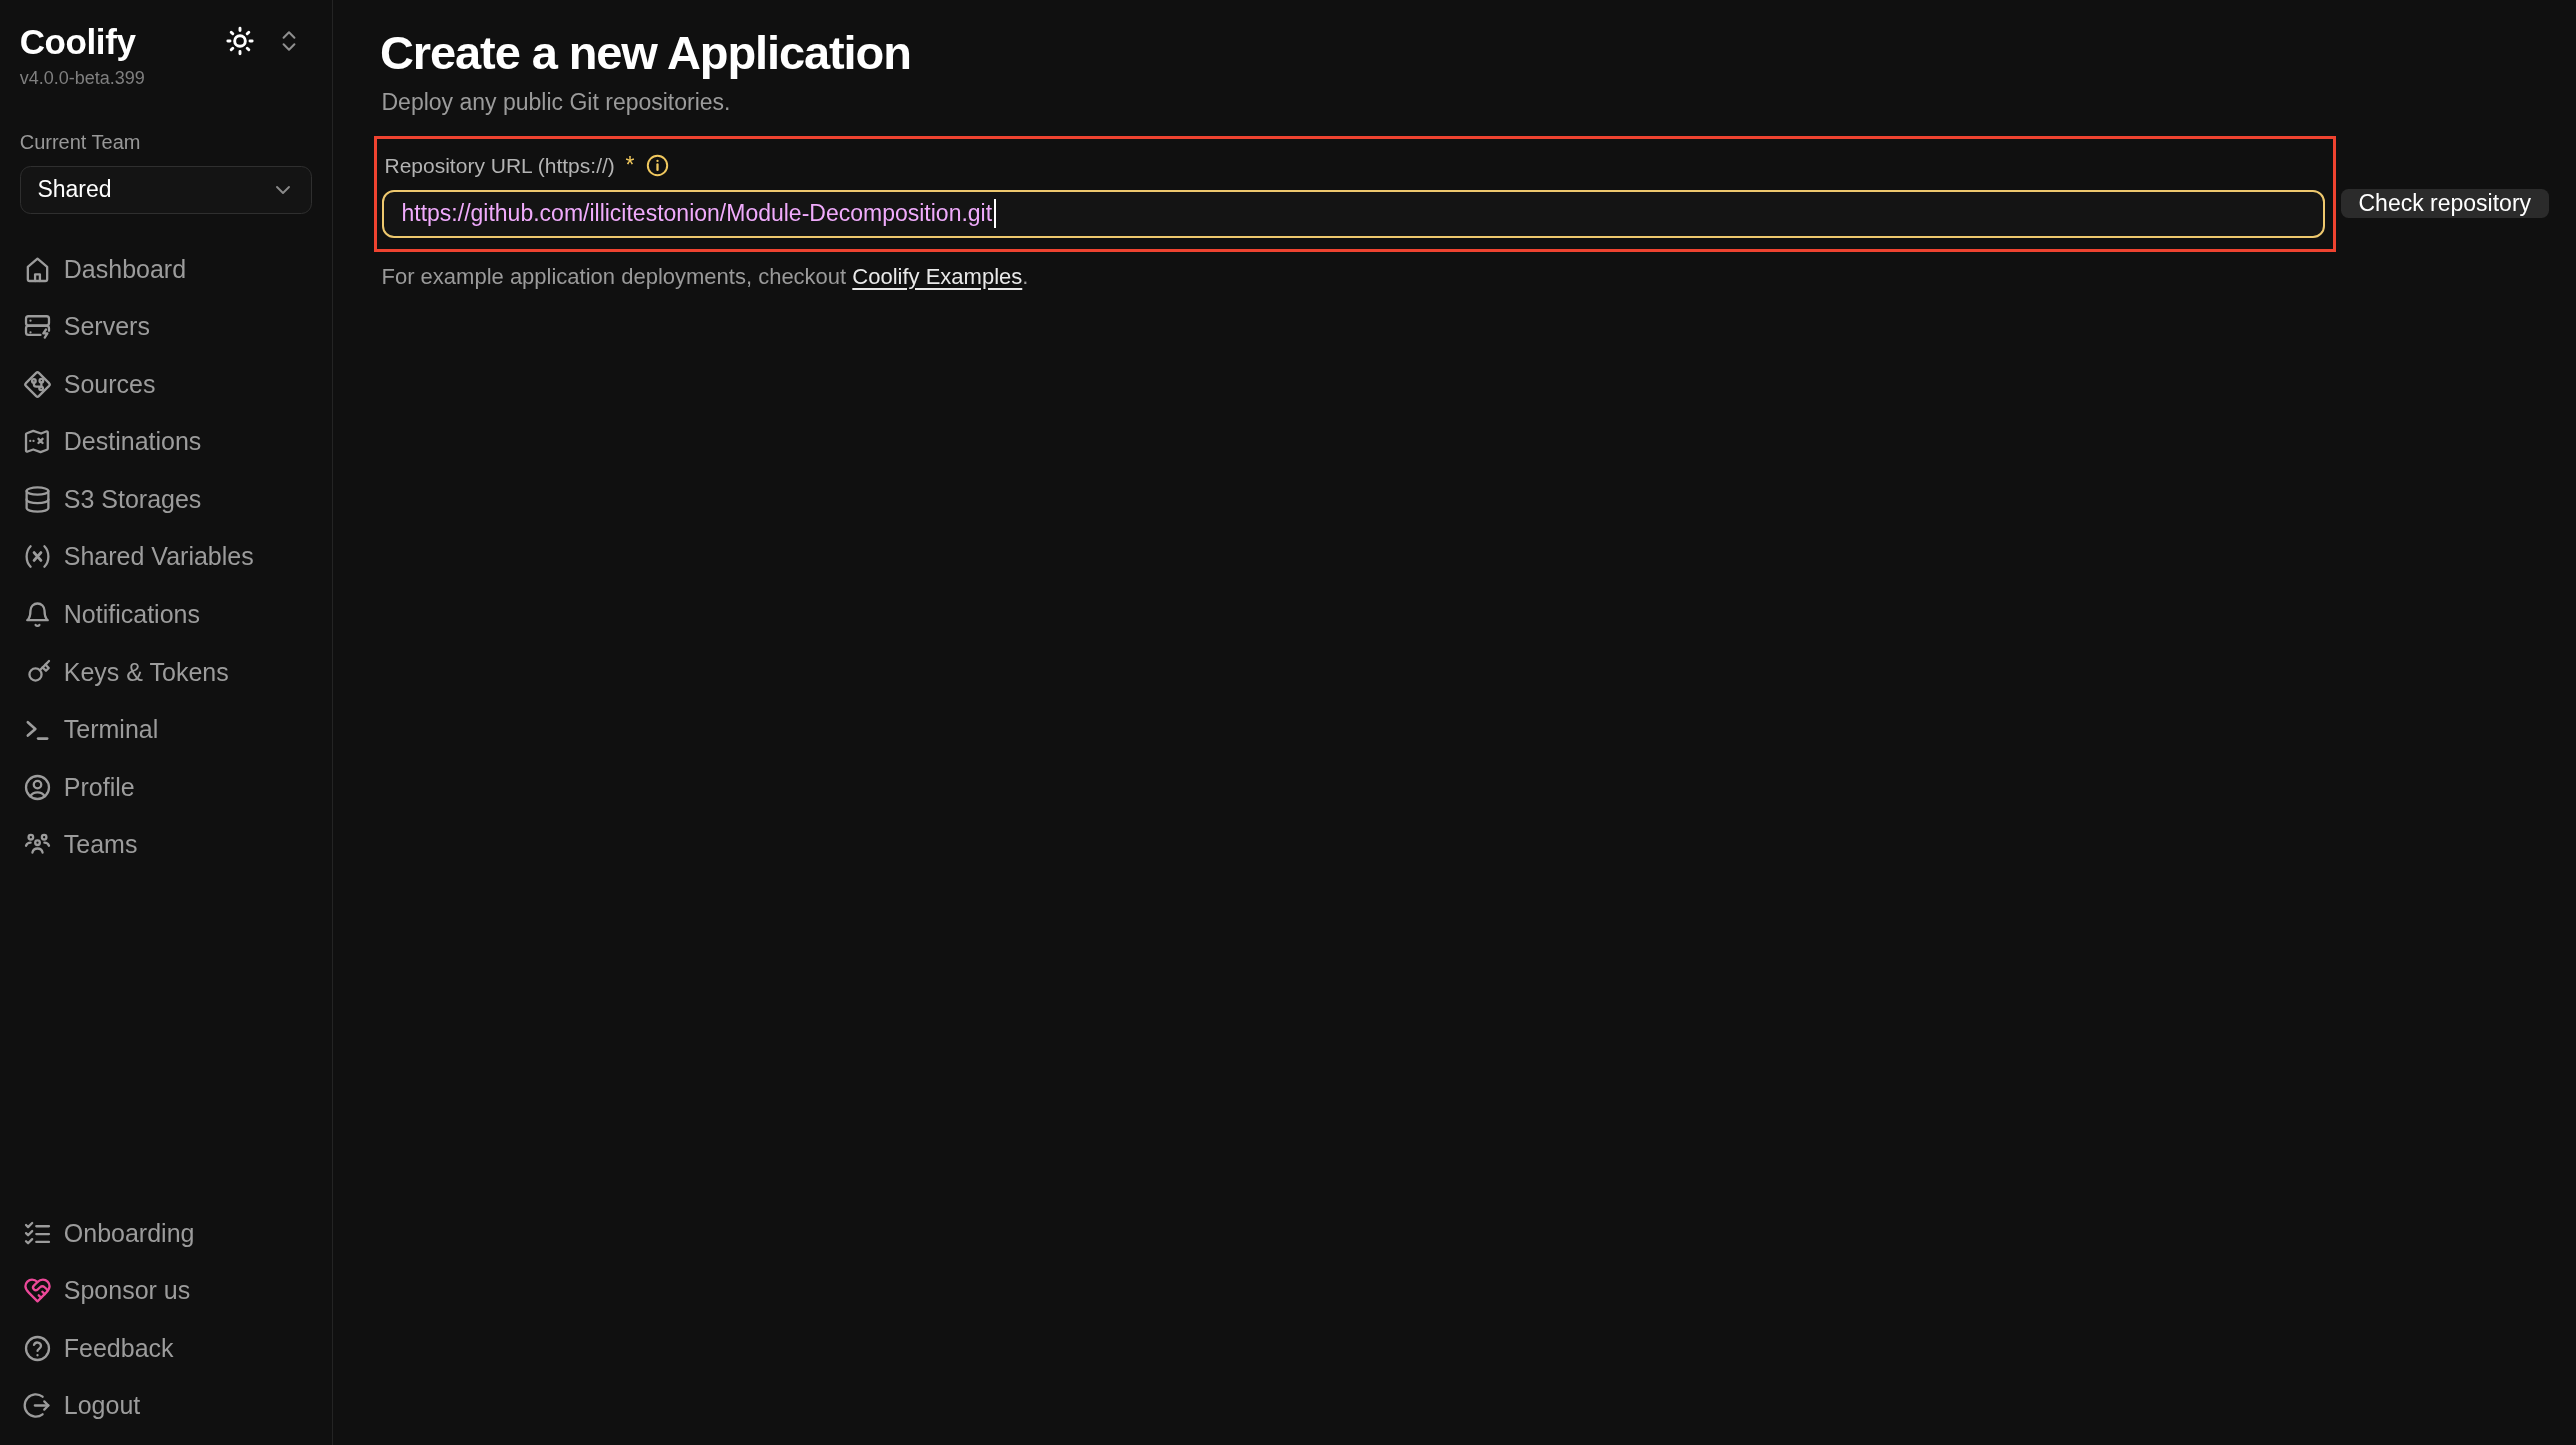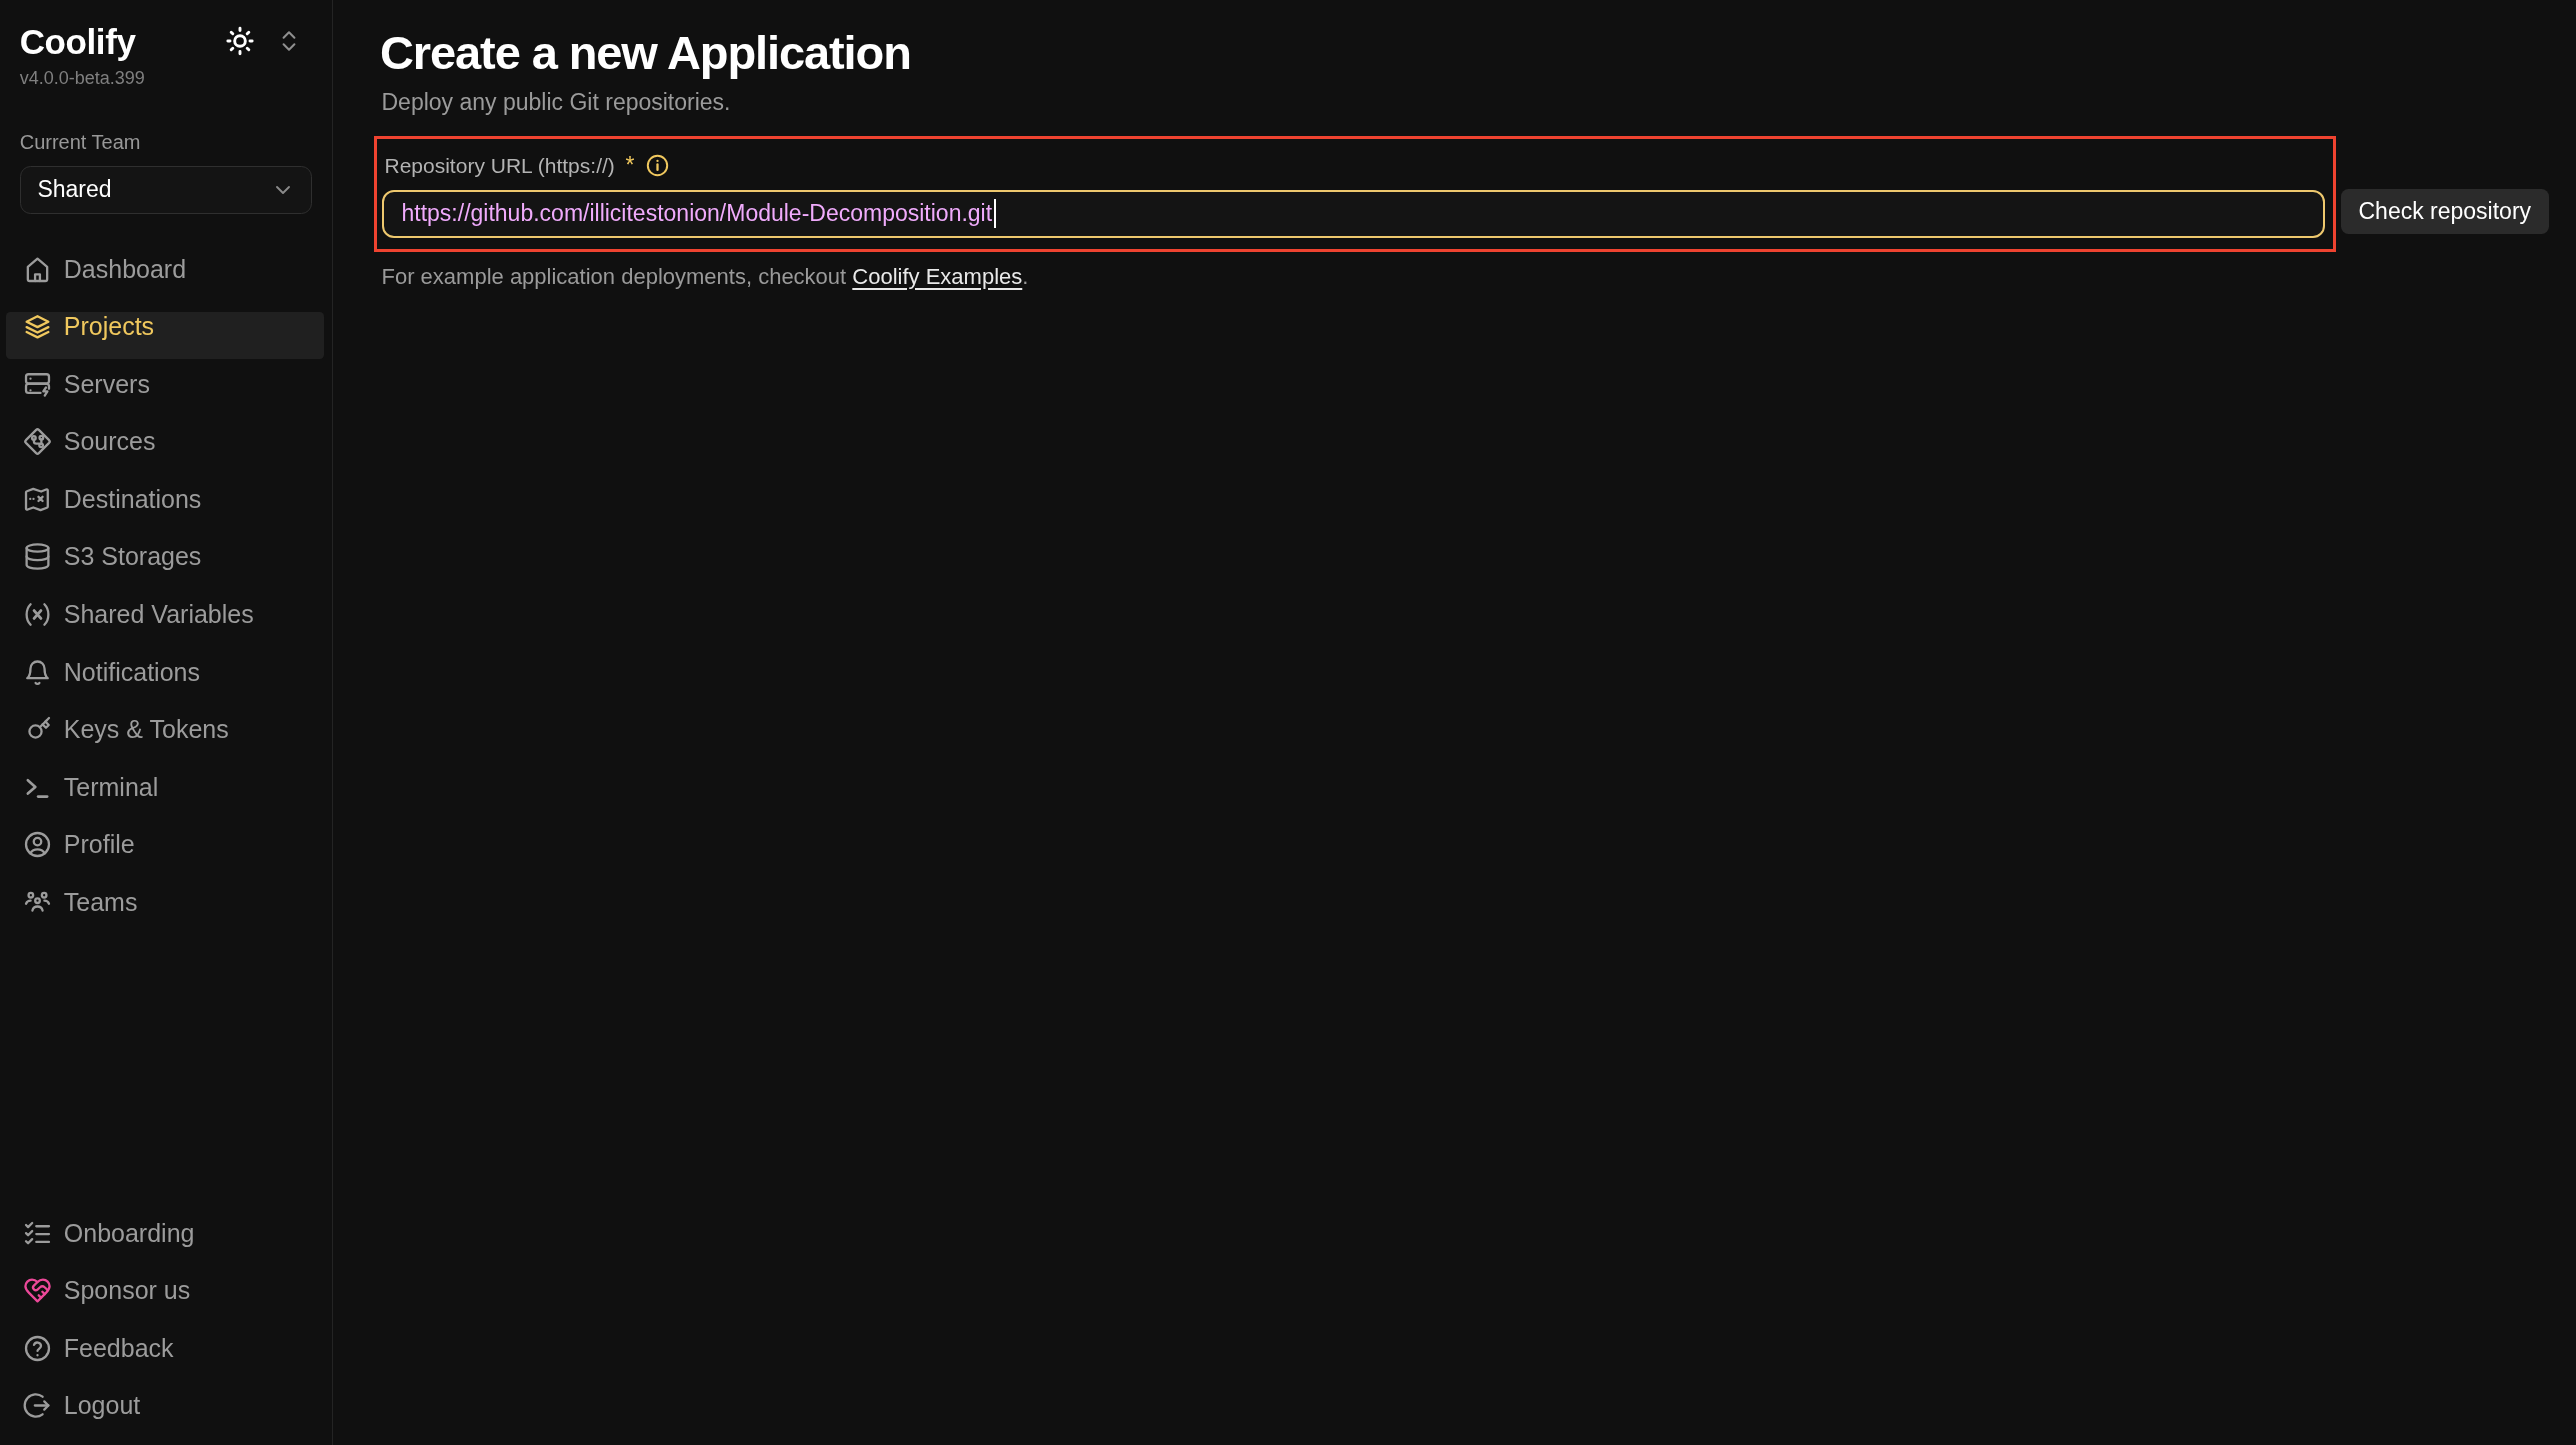--- a/index.html
+++ b/index.html
@@ -70,21 +70,21 @@
 
   .input-box {
     margin-top: 9px; height: 48px; width: 100%;
     border: 2.3px solid var(--input-border-yellow, #eec86e); border-radius: 12px;
     background: #141414; display: flex; align-items: center; padding: 0 18px;
     font-size: 23px; color: #f0abfc; cursor: text; overflow: hidden; white-space: nowrap;
   }
   .caret { width: 2.3px; height: 29px; background: #ffffff; margin-left: 1.5px; flex: 0 0 2.3px; }
 
   .check-btn {
-    margin-left: 4.5px; margin-top: 53px; height: 45px; padding: 0 18px;
+    margin-left: 4.5px; margin-top: 53px; height: 29px; padding: 0 18px;
     background: #2b2b2b; color: #ffffff; border: none; border-radius: 7.6px;
     font-size: 23px; font-family: inherit; cursor: pointer; white-space: nowrap;
   }
 
   .helper { margin-top: 12px; margin-left: 1.5px; font-size: 22px; color: #9a9a9a; }
   .helper-link { color: #e9e9e9; text-decoration: underline; text-underline-offset: 3.8px; cursor: pointer; }
 
   svg { fill: none; stroke: currentColor; stroke-width: 1.9; stroke-linecap: round; stroke-linejoin: round; }
 </style>
 </head>
@@ -127,30 +127,20 @@
     <nav class="nav">
       <div class="nav-item">
         <span class="nav-icon">
             <svg viewBox="0 0 24 24">
               <path d="M4 9.8 12 3l8 6.8V20a1.5 1.5 0 0 1-1.5 1.5h-13A1.5 1.5 0 0 1 4 20Z"></path>
               <path d="M10 21.5v-5.5h4v5.5"></path>
             </svg>
           </span>
         <span class="nav-label">Dashboard</span>
       </div>
-      <div class="nav-item active">
-        <span class="nav-icon">
-            <svg viewBox="0 0 24 24">
-              <path d="m12 3.5 9 4.5-9 4.5L3 8Z"></path>
-              <path d="m3 12.5 9 4.5 9-4.5"></path>
-              <path d="m3 16.5 9 4.5 9-4.5"></path>
-            </svg>
-          </span>
-        <span class="nav-label">Projects</span>
-      </div>
       <div class="nav-item">
         <span class="nav-icon">
             <svg viewBox="0 0 24 24">
               <rect x="2.5" y="3.5" width="19" height="7.5" rx="2"></rect>
               <path d="M21.5 15.5v-2a2 2 0 0 0-2-2h-15a2 2 0 0 0-2 2v3.5a2 2 0 0 0 2 2h10"></path>
               <path d="M6.2 7.2h.01M6.2 16.8h.01"></path>
               <path d="m19 14.5-2.2 3.2h3.4L18 21.2"></path>
             </svg>
           </span>
         <span class="nav-label">Servers</span>

